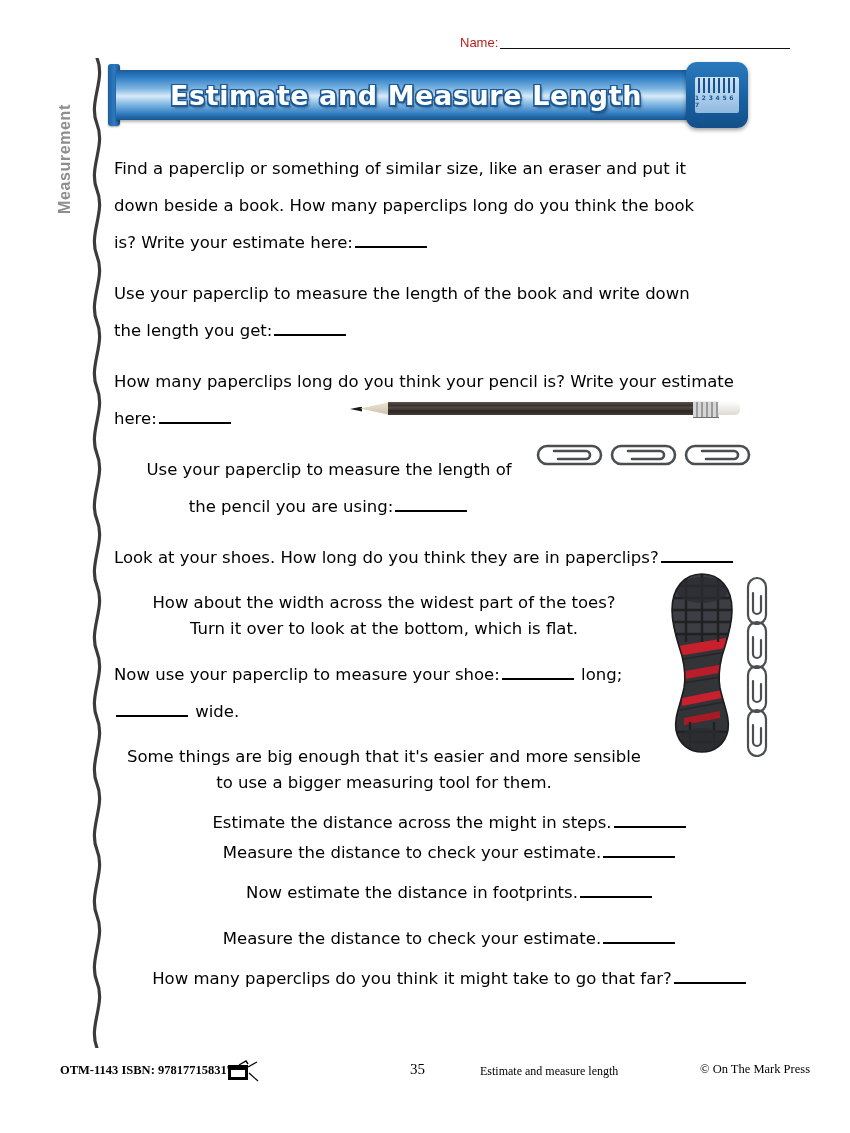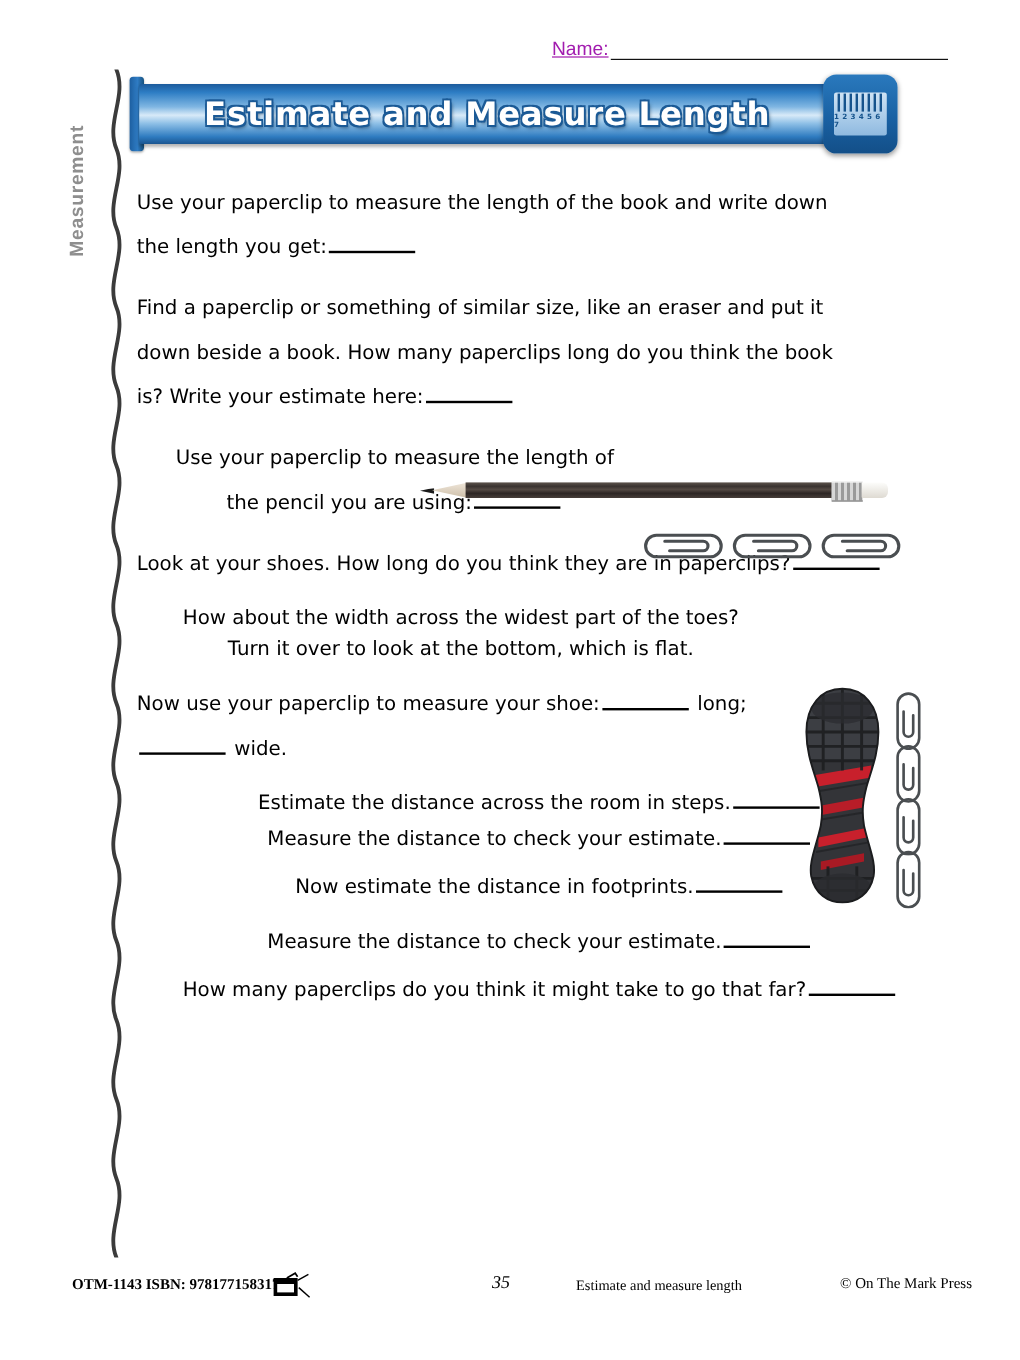--- a/index.html
+++ b/index.html
@@ -25,25 +25,24 @@
     position: absolute;
     left: 460px;
     top: 34px;
     width: 330px;
     display: flex;
     align-items: flex-end;
     gap: 2px;
   }
   .name-label {
     font-family: "Liberation Sans", sans-serif;
-    font-size: 16px;
-    color: #a21caf;
+    font-size: 13px;
+    color: #b91c1c;
     line-height: 1;
     white-space: nowrap;
-    text-decoration: underline;
   }
   .name-rule {
     flex: 1;
     border-bottom: 1.6px solid #111;
     height: 14px;
   }
 
   
   .side-label {
     position: absolute;
@@ -297,21 +296,20 @@
     position: absolute;
     left: 166px;
     top: 0px;
     width: 34px;
     height: 24px;
   }
   .f-page {
     position: absolute;
     left: 350px; top: 2px;
     font-size: 15px;
-    font-style: italic;
   }
   .f-topic {
     position: absolute;
     left: 420px; top: 5px;
     font-size: 12px;
   }
   .f-press {
     position: absolute;
     right: 0; top: 3px;
     font-weight: normal;
@@ -366,30 +364,34 @@
         <span class="tick" style="left:33px"></span>
         <span class="tick" style="left:38px"></span>
         <div class="ruler-nums">1 2 3 4 5 6 7</div>
       </div>
     </div>
   </div>
 
   <div class="content">
 
     <p class="para">
-      <span>Use your paperclip to measure the length of the book and write down</span><br>
-      <span>the length you get:</span><span class="blank b-md"></span>
-    </p>
-
-    <p class="para">
       <span>Find a paperclip or something of similar size, like an eraser and put it</span><br>
       <span>down beside a book. How many paperclips long do you think the book</span><br>
       <span>is? Write your estimate here:</span><span class="blank b-md"></span>
     </p>
 
+    <p class="para">
+      <span>Use your paperclip to measure the length of the book and write down</span><br>
+      <span>the length you get:</span><span class="blank b-md"></span>
+    </p>
+
+    <p class="para">
+      <span>How many paperclips long do you think your pencil is? Write your estimate</span><br>
+      <span>here:</span><span class="blank b-md"></span>
+    </p>
 
     <p class="para w-narrow">
       <span>Use your paperclip to measure the length of</span><br>
       <span>the pencil you are using:</span><span class="blank b-md"></span>
     </p>
 
     <p class="para">
       <span>Look at your shoes. How long do you think they are in paperclips?</span><span class="blank b-md"></span>
     </p>
 
@@ -398,23 +400,27 @@
       <span>Turn it over to look at the bottom, which is flat.</span>
     </p>
 
     <p class="para w-mid">
       <span>Now use your paperclip to measure your shoe:</span><span class="blank b-md"></span>
       <span>long;</span><br>
       <span class="blank b-md"></span>
       <span>wide.</span>
     </p>
 
+    <p class="para tight w-mid">
+      <span>Some things are big enough that it's easier and more sensible</span><br>
+      <span>to use a bigger measuring tool for them.</span>
+    </p>
 
     <p class="para tight" style="margin-bottom:4px">
-      <span>Estimate the distance across the room in steps.</span><span class="blank b-md"></span>
+      <span>Estimate the distance across the might in steps.</span><span class="blank b-md"></span>
     </p>
 
     <p class="para tight">
       <span>Measure the distance to check your estimate.</span><span class="blank b-md"></span>
     </p>
 
     <p class="para tight" style="margin-bottom:20px">
       <span>Now estimate the distance in footprints.</span><span class="blank b-md"></span>
     </p>
 

